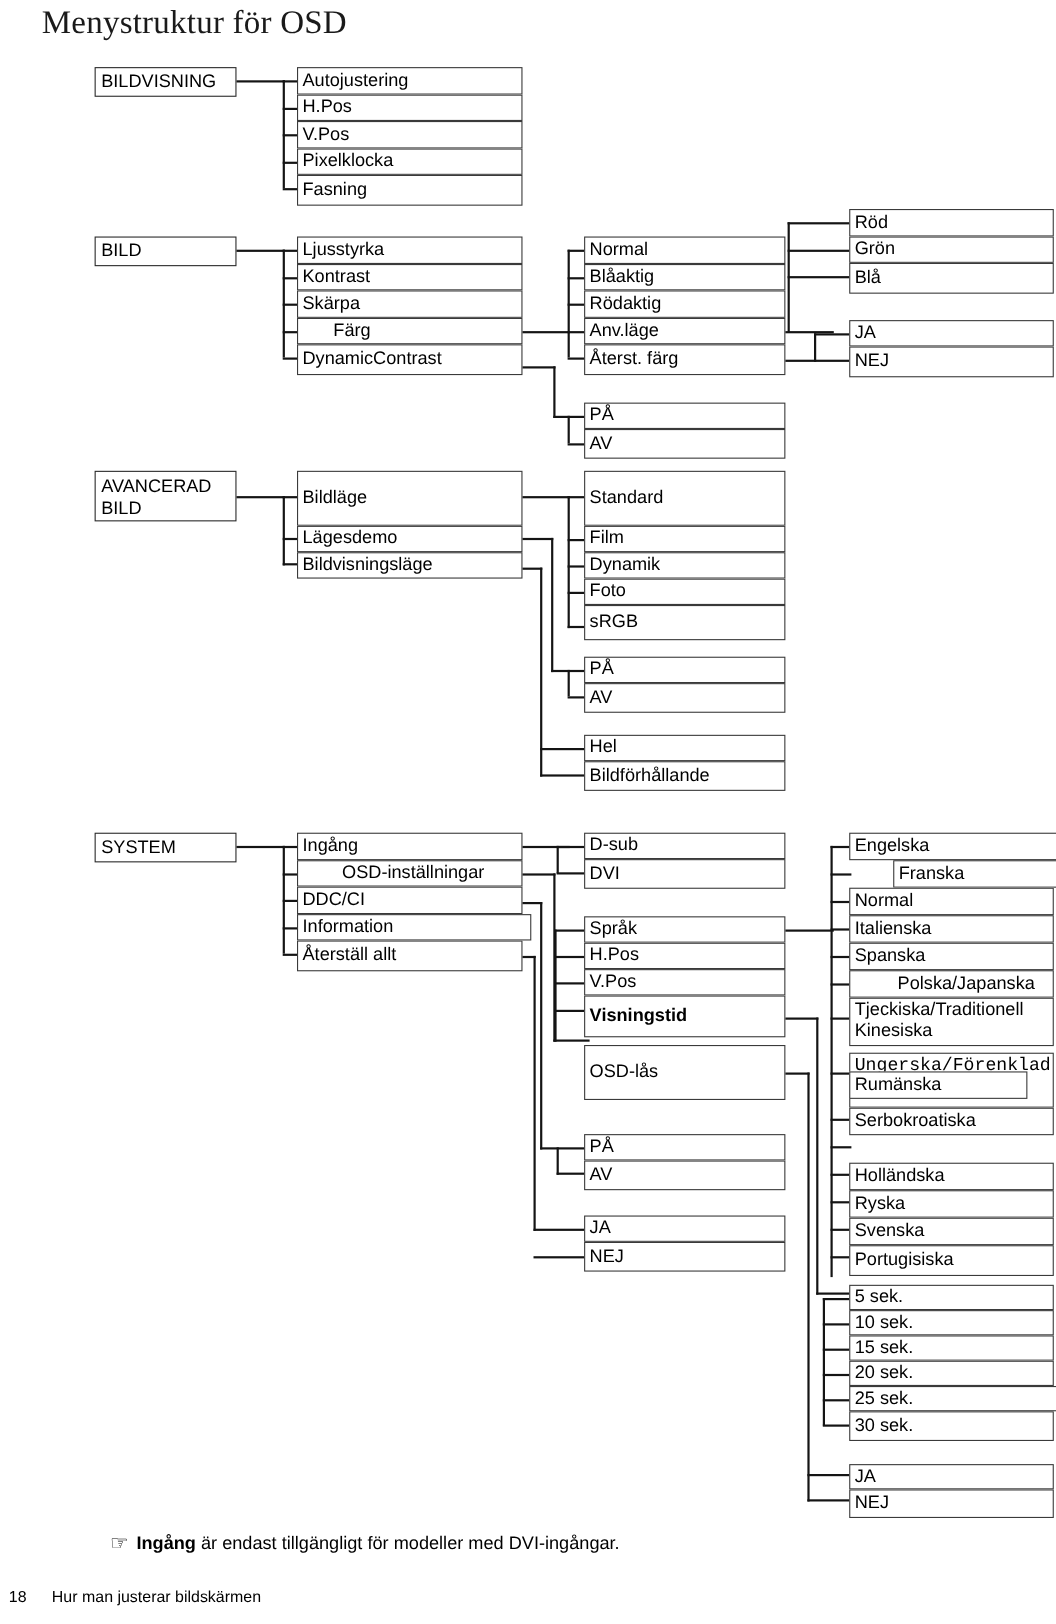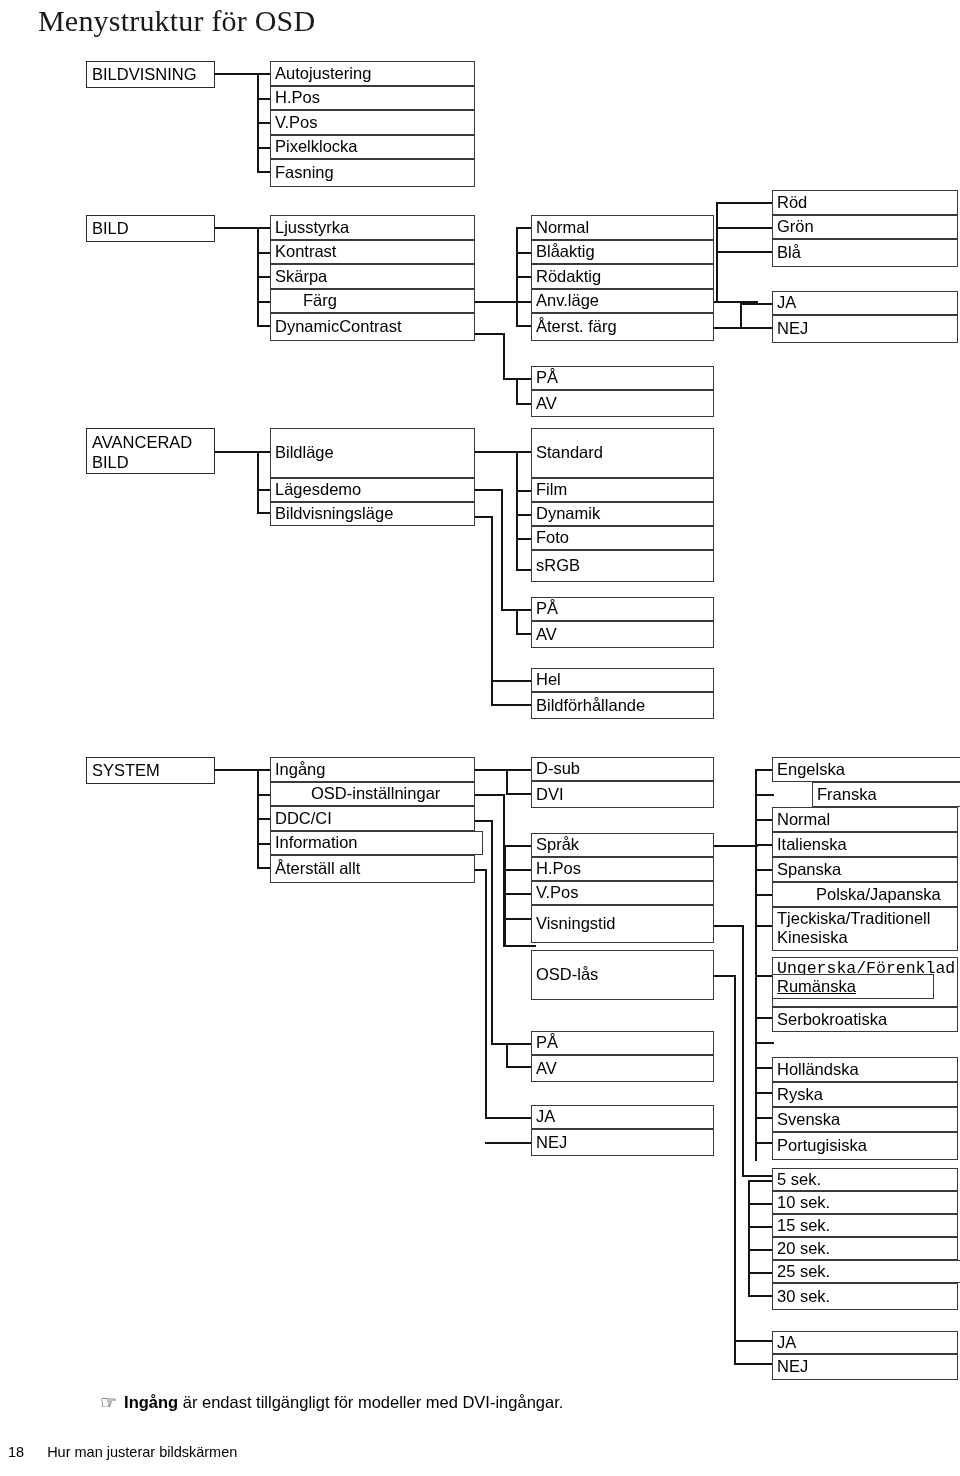--- a/index.html
+++ b/index.html
@@ -249,21 +249,21 @@
 <div class="hline" style="left:503px; top:945px; width:33px;"></div>
 <div class="vline" style="left:504px; top:845px; height:102px;"></div>
 <div class="hline" style="left:504px; top:845px; width:32px;"></div>
 <div class="hline" style="left:504px; top:869px; width:32px;"></div>
 <div class="hline" style="left:504px; top:893px; width:32px;"></div>
 <div class="hline" style="left:504px; top:918px; width:32px;"></div>
 
 <div class="cell" style="left:531px; top:833px; width:183px; height:24px;">Språk</div>
 <div class="cell" style="left:531px; top:857px; width:183px; height:24px;">H.Pos</div>
 <div class="cell" style="left:531px; top:881px; width:183px; height:24px;">V.Pos</div>
-<div class="cell" style="left:531px; top:905px; width:183px; height:38px;">Visningstid</div>
+<div class="cell" style="left:531px; top:905px; width:183px; height:38px;font-weight:bold;">Visningstid</div>
 <div class="cell" style="left:531px; top:950px; width:183px; height:50px;">OSD-lås</div>
 
 <div class="hline" style="left:475px; top:820px; width:18px;"></div>
 <div class="vline" style="left:491px; top:820px; height:225px;"></div>
 <div class="hline" style="left:491px; top:1043px; width:45px;"></div>
 <div class="vline" style="left:506px; top:1043px; height:25px;"></div>
 <div class="hline" style="left:506px; top:1066px; width:30px;"></div>
 
 <div class="cell" style="left:531px; top:1031px; width:183px; height:24px;">PÅ</div>
 <div class="cell" style="left:531px; top:1055px; width:183px; height:27px;">AV</div>
@@ -295,21 +295,21 @@
 
 <div class="cell" style="left:772px; top:757px; width:220px; height:25px;text-align:right;">Engelska</div>
 <div class="cell" style="left:772px; top:782px; width:186px; height:25px;margin-left:40px;">Franska</div>
 <div class="cell" style="left:772px; top:807px; width:186px; height:25px;">Normal</div>
 <div class="cell" style="left:772px; top:832px; width:186px; height:25px;">Italienska</div>
 <div class="cell" style="left:772px; top:857px; width:186px; height:25px;">Spanska</div>
 <div class="cell" style="left:772px; top:882px; width:186px; height:25px;padding-left:43px;">Polska/Japanska</div>
 <div class="cell two-line" style="left:772px; top:907px; width:186px; height:44px;">Tjeckiska/Traditionell Kinesiska</div>
 <div class="cell two-line" style="left:772px; top:957px; width:186px; height:50px;font-family:Liberation Mono, monospace;">Ungerska/Förenklad Kinesiska</div>
 <div class="cell" style="left:772px; top:1007px; width:186px; height:25px;">Serbokroatiska</div>
-<div class="cell" style="left:772px; top:974px; width:162px; height:25px;text-decoration:underline;">Rumänska</div>
+<div class="cell" style="left:772px; top:974px; width:162px; height:25px;">Rumänska</div>
 <div class="cell" style="left:772px; top:1057px; width:186px; height:25px;">Holländska</div>
 <div class="cell" style="left:772px; top:1082px; width:186px; height:25px;">Ryska</div>
 <div class="cell" style="left:772px; top:1107px; width:186px; height:25px;">Svenska</div>
 <div class="cell" style="left:772px; top:1132px; width:186px; height:28px;">Portugisiska</div>
 
 <div class="hline" style="left:714px; top:925px; width:30px;"></div>
 <div class="vline" style="left:742px; top:925px; height:252px;"></div>
 <div class="hline" style="left:742px; top:1175px; width:34px;"></div>
 <div class="vline" style="left:748px; top:1180px; height:116px;"></div>
 <div class="hline" style="left:748px; top:1180px; width:28px;"></div>

